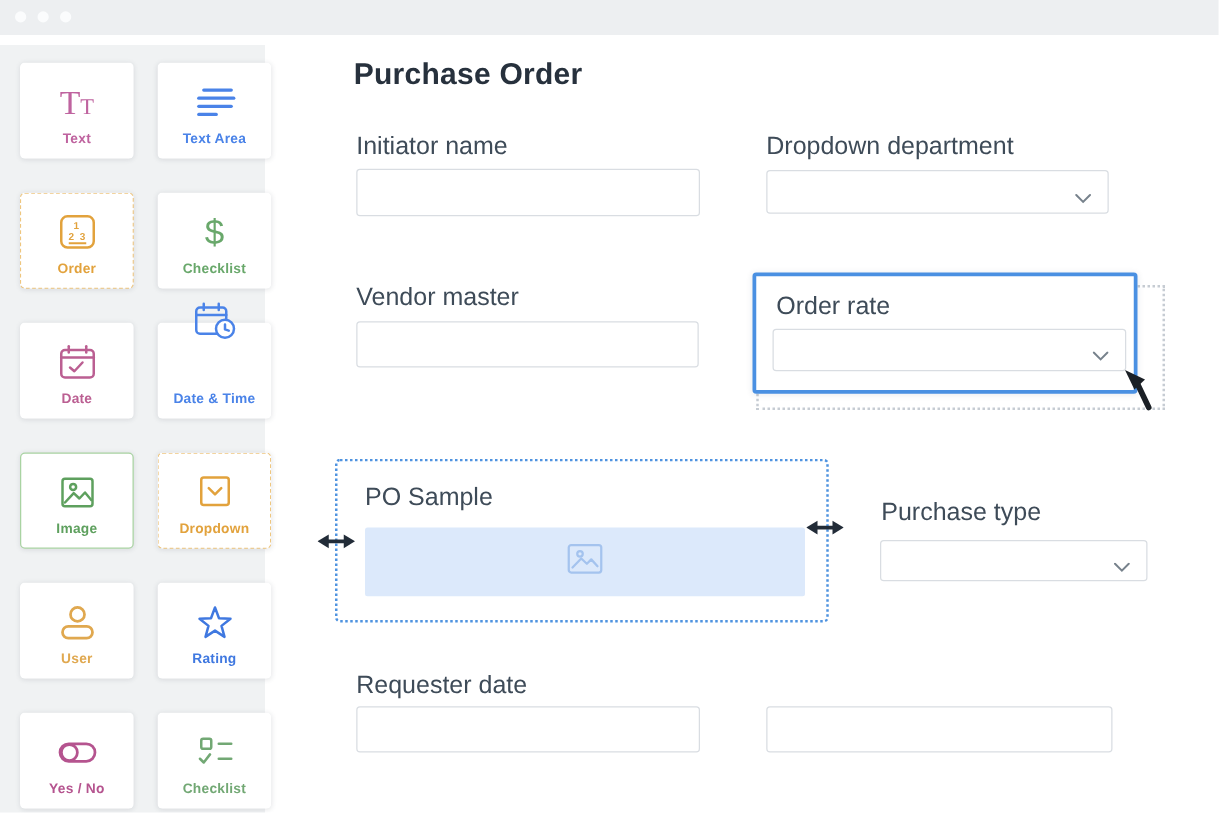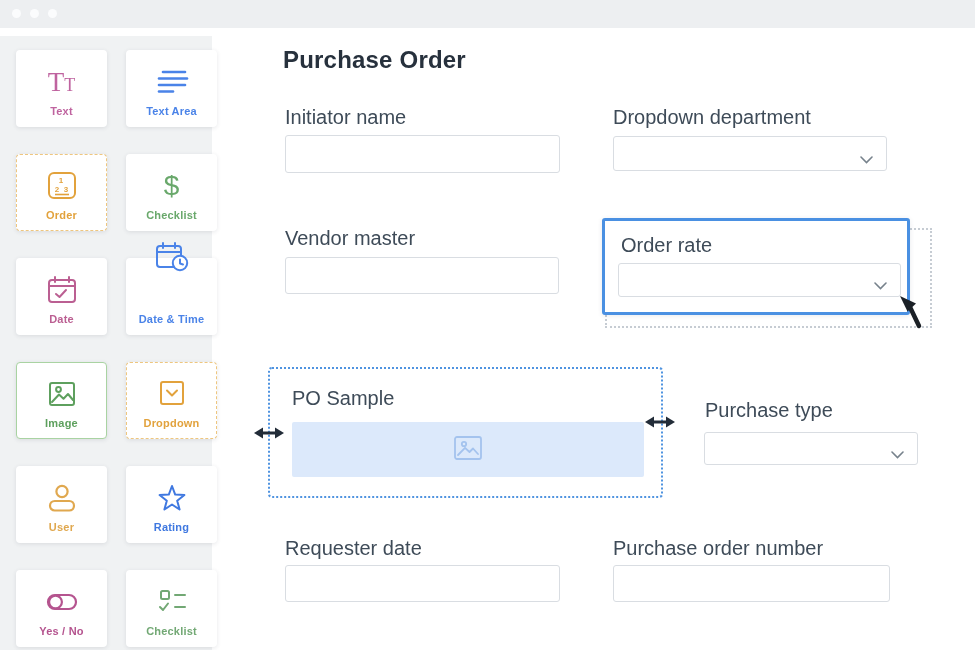--- a/index.html
+++ b/index.html
@@ -281,16 +281,15 @@
       <span class="chev">
         <svg width="13" height="8" viewBox="0 0 13 8" fill="none" stroke="#77828c" stroke-width="1.6" stroke-linecap="round">
             <polyline points="1,1 6.5,6.5 12,1"></polyline>
           </svg>
       </span>
     </div>
 
     <div class="flabel" style="left:37px; top:509px;">Requester date</div>
     <input class="tinput" style="left: 37px; top: 537px; width: 275px; height: 37px;" value="">
 
-    <div class="flabel" style="left:365px; top:509px;">Purchase order number</div>
     <input class="tinput" style="left: 365px; top: 537px; width: 277px; height: 37px;" value="">
   </div>
 </div>
 
 </body></html>

